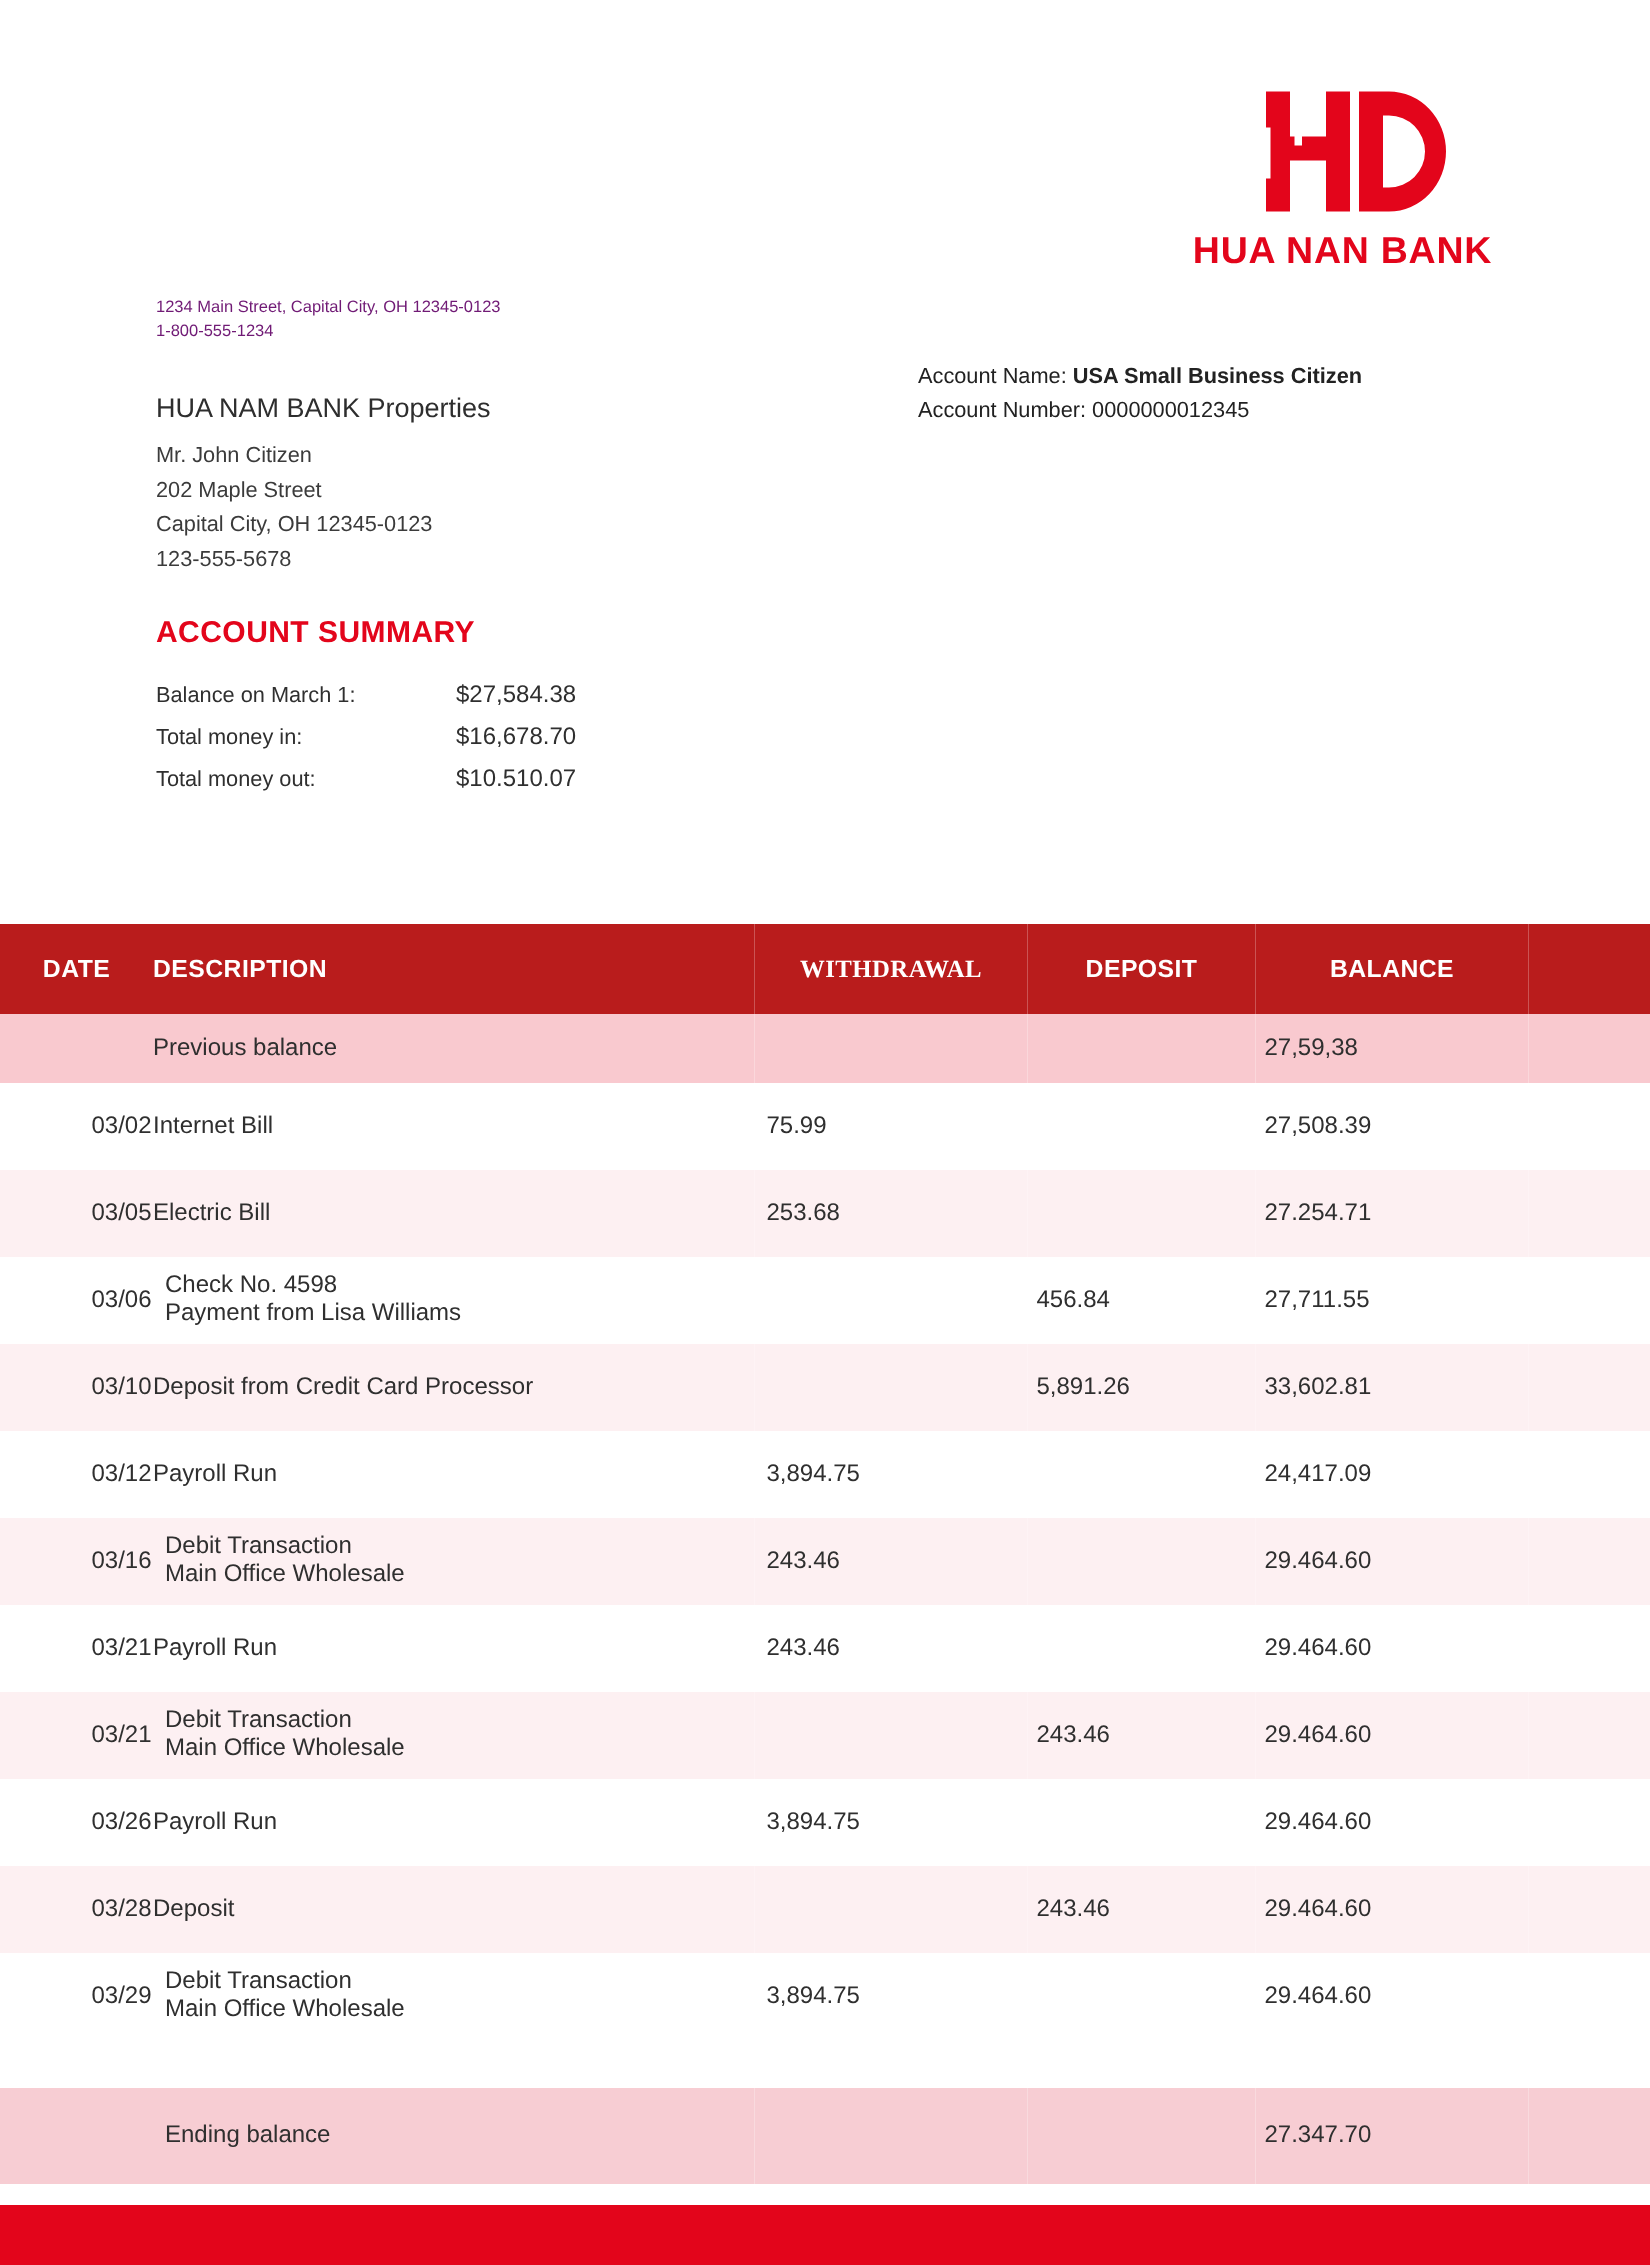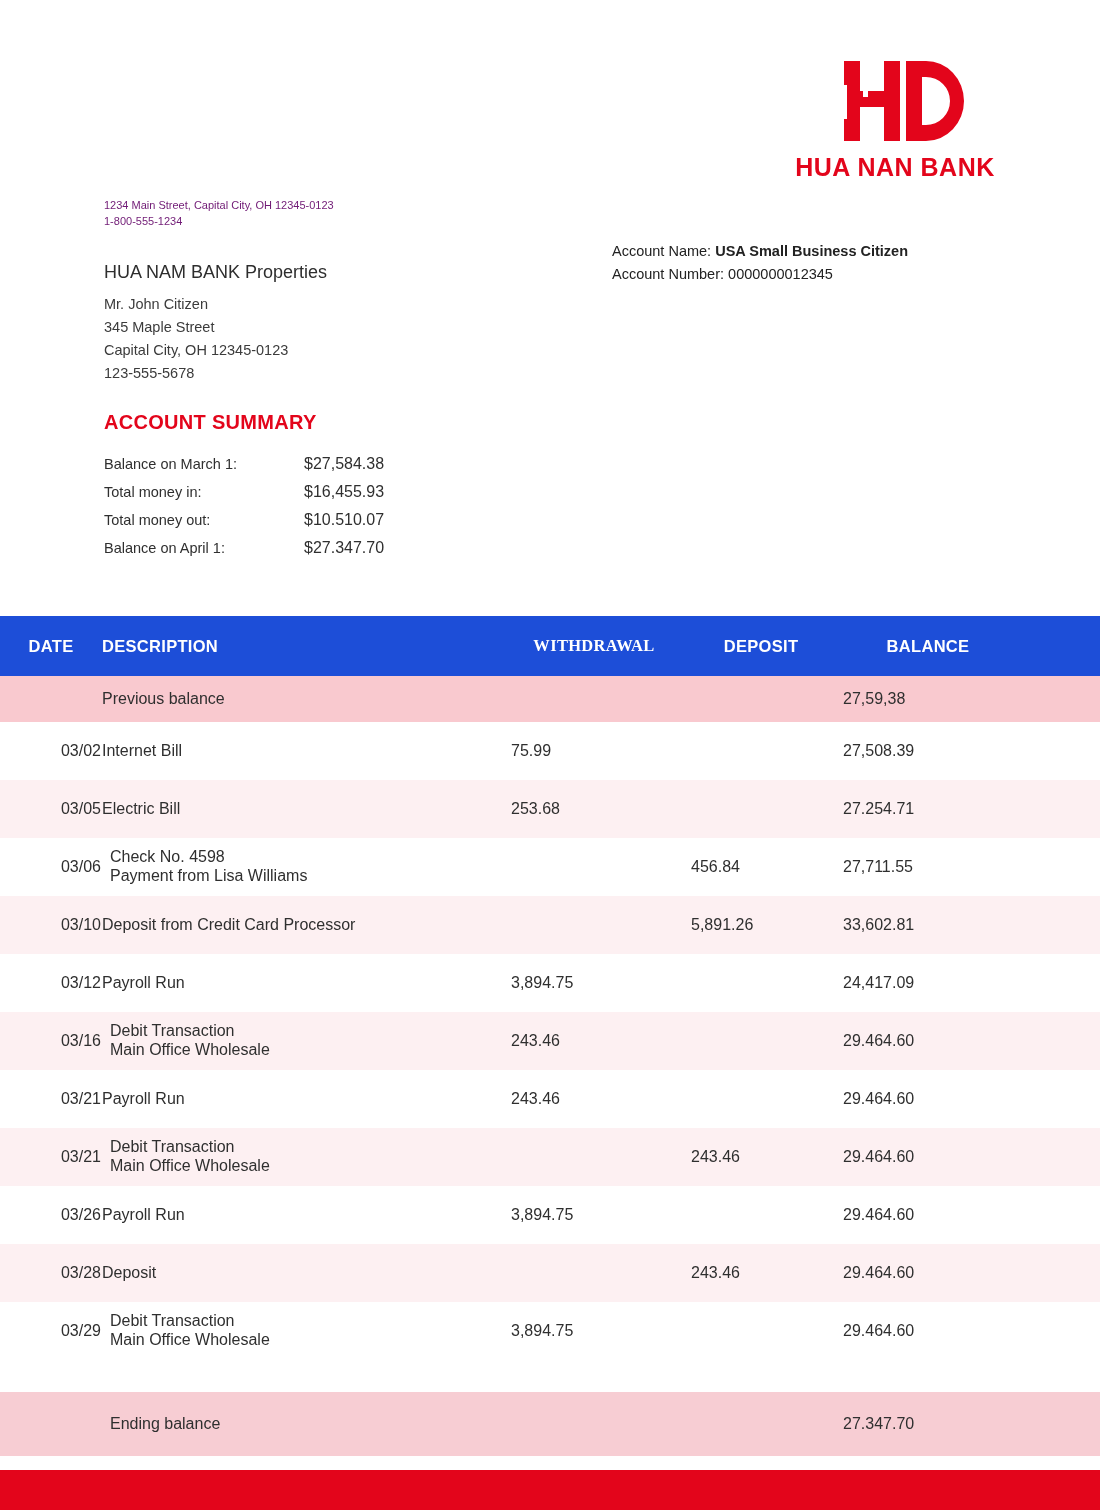--- a/index.html
+++ b/index.html
@@ -109,21 +109,21 @@
   
   .txn {
     position: absolute;
     left: 0;
     top: 616px;
     width: 1100px;
     border-collapse: collapse;
     table-layout: fixed;
   }
   .txn thead th {
-    background: #1d4ed8;
+    background: #b91c1c;
     color: #ffffff;
     font-size: 16.5px;
     font-weight: bold;
     height: 58px;
     vertical-align: middle;
     letter-spacing: 0.3px;
   }
   .txn th.c-date   { width: 100px; text-align: center; }
   .txn th.c-desc   { width: 400px; text-align: left; padding-left: 0; }
   .txn th.c-with   { width: 180px; text-align: center; font-family: Liberation Serif, serif; }
@@ -186,21 +186,21 @@
 </div>
 
 <div class="bank-address">
   <div>1234 Main Street, Capital City, OH 12345-0123</div>
   <div>1-800-555-1234</div>
 </div>
 
 <div class="customer">
   <div class="company">HUA NAM BANK Properties</div>
   <div class="line">Mr. John Citizen</div>
-  <div class="line">345 Maple Street</div>
+  <div class="line">202 Maple Street</div>
   <div class="line">Capital City, OH  12345-0123</div>
   <div class="line">123-555-5678</div>
 </div>
 
 <div class="account-info">
   <div>
     <span>Account Name:</span>
     <span class="bold">USA Small Business Citizen</span>
   </div>
   <div>
@@ -211,29 +211,25 @@
 
 <div class="summary-title">ACCOUNT SUMMARY</div>
 <table class="summary-table">
   <tbody>
     <tr>
       <td class="label">Balance on March 1:</td>
       <td class="value">$27,584.38</td>
     </tr>
     <tr>
       <td class="label">Total money in:</td>
-      <td class="value">$16,455.93</td>
+      <td class="value">$16,678.70</td>
     </tr>
     <tr>
       <td class="label">Total money out:</td>
       <td class="value">$10.510.07</td>
-    </tr>
-    <tr>
-      <td class="label">Balance on April 1:</td>
-      <td class="value">$27.347.70</td>
     </tr>
   </tbody>
 </table>
 
 <table class="txn">
   <thead>
     <tr>
       <th class="c-date">DATE</th>
       <th class="c-desc">DESCRIPTION</th>
       <th class="c-with">WITHDRAWAL</th>

